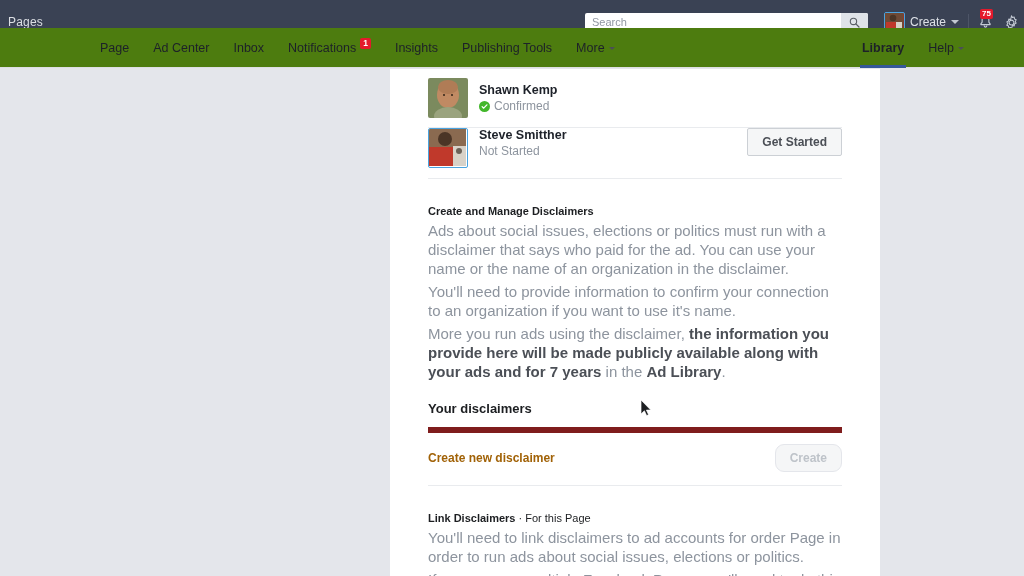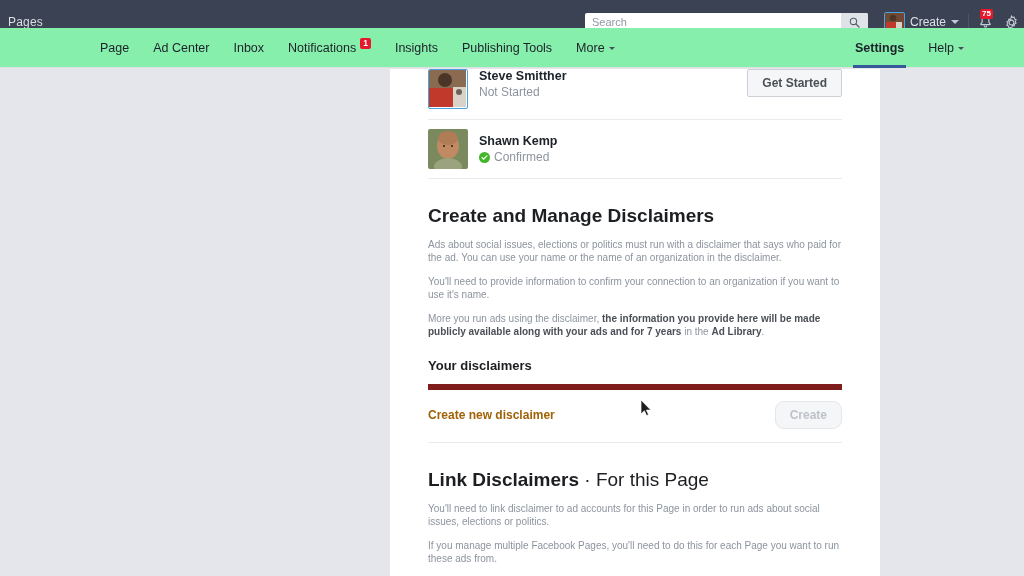--- a/index.html
+++ b/index.html
@@ -86,21 +86,21 @@
     font-weight: bold;
     border-radius: 2px;
     padding: 0 2px;
     min-width: 13px; text-align: center;
   }
 
   
   .navbar {
     position: absolute; top: 28px; left: 0;
     width: 1024px; height: 40px;
-    background: #86efac;
+    background: #4d7c0f;
     border-bottom: 1px solid #dddfe2;
     display: flex; align-items: stretch; justify-content: center;
   }
   .nav-items { display: flex; align-items: stretch; margin-left: 88px; }
   .nav-right { display: flex; align-items: stretch; margin-left: auto; margin-right: 48px; }
   .nav-item {
     position: relative;
     display: flex; align-items: center;
     padding: 0 12px;
     font-size: 12.5px;
@@ -195,30 +195,30 @@
   .btn.disabled {
     color: #bec3c9;
     background: #f5f6f7;
     border-color: #e4e6eb;
     cursor: default;
     border-radius: 9px;
   }
 
   
   .section-title {
-    font-size: 19px; font-weight: bold; color: #1c1e21;
+    font-size: 11px; font-weight: bold; color: #1c1e21;
     margin-top: 26px;
   }
   .section-title .sub {
     font-weight: normal; color: #1c1e21;
   }
   .para {
-    font-size: 10px; line-height: 13px;
+    font-size: 15px; line-height: 19px;
     color: #8d949e;
-    margin-top: 11px;
+    margin-top: 4px;
     max-width: 413px;
   }
   .para b { color: #4b4f56; font-weight: bold; }
   .para a { color: #4b4f56; font-weight: bold; text-decoration: none; }
 
   .sub-head {
     font-size: 13px; font-weight: bold; color: #1c1e21;
     margin-top: 20px;
     padding-bottom: 11px;
     border-bottom: 6px solid #7f1d1d;
@@ -313,50 +313,31 @@
       <span>Publishing Tools</span>
     </div>
     <div class="nav-item">
       <span>More</span>
       <span class="nav-caret"></span>
     </div>
   </div>
 
   <div class="nav-right">
     <div class="nav-item active">
-      <span>Settings</span>
+      <span>Library</span>
     </div>
     <div class="nav-item">
       <span>Help</span>
       <span class="nav-caret"></span>
     </div>
   </div>
 </div>
 
 <div class="page-bg">
   <div class="content-card">
-
-    <div class="person-row first">
-      <span class="pavatar hl">
-        <svg width="37" height="37" viewBox="0 0 37 37">
-          <rect width="37" height="37" fill="#8a6a50"></rect>
-          <rect x="0" y="18" width="37" height="19" fill="#c0392b"></rect>
-          <circle cx="16" cy="10" r="7" fill="#4a3526"></circle>
-          <rect x="24" y="17" width="13" height="20" fill="#d8d2c8"></rect>
-          <circle cx="30" cy="22" r="3" fill="#6b6258"></circle>
-        </svg>
-      </span>
-      <div class="pinfo">
-        <div class="pname">Steve Smitther</div>
-        <div class="pstatus">
-          <span>Not Started</span>
-        </div>
-      </div>
-      <button class="btn">Get Started</button>
-    </div>
 
     <div class="person-row">
       <span class="pavatar">
         <svg width="40" height="40" viewBox="0 0 40 40">
           <rect width="40" height="40" fill="#7b8a5e"></rect>
           <ellipse cx="20" cy="17" rx="11" ry="13" fill="#c08a63"></ellipse>
           <ellipse cx="20" cy="9" rx="10" ry="7" fill="#b07c56"></ellipse>
           <ellipse cx="20" cy="38" rx="14" ry="9" fill="#9aa37e"></ellipse>
           <circle cx="16" cy="17" r="1.1" fill="#3a2a1c"></circle>
           <circle cx="24" cy="17" r="1.1" fill="#3a2a1c"></circle>
@@ -368,36 +349,55 @@
           <span class="check-green">
             <svg width="7" height="7" viewBox="0 0 10 10">
               <polyline points="1.6,5.2 3.8,7.4 8.4,2.6" fill="none" stroke="#fff" stroke-width="1.8" stroke-linecap="round" stroke-linejoin="round"></polyline>
             </svg>
           </span>
           <span>Confirmed</span>
         </div>
       </div>
     </div>
 
+    <div class="person-row first">
+      <span class="pavatar hl">
+        <svg width="37" height="37" viewBox="0 0 37 37">
+          <rect width="37" height="37" fill="#8a6a50"></rect>
+          <rect x="0" y="18" width="37" height="19" fill="#c0392b"></rect>
+          <circle cx="16" cy="10" r="7" fill="#4a3526"></circle>
+          <rect x="24" y="17" width="13" height="20" fill="#d8d2c8"></rect>
+          <circle cx="30" cy="22" r="3" fill="#6b6258"></circle>
+        </svg>
+      </span>
+      <div class="pinfo">
+        <div class="pname">Steve Smitther</div>
+        <div class="pstatus">
+          <span>Not Started</span>
+        </div>
+      </div>
+      <button class="btn">Get Started</button>
+    </div>
+
     <div class="section-title">Create and Manage Disclaimers</div>
     <p class="para">Ads about social issues, elections or politics must run with a disclaimer that says who paid for the ad. You can use your name or the name of an organization in the disclaimer.</p>
     <p class="para">You'll need to provide information to confirm your connection to an organization if you want to use it's name.</p>
     <p class="para"><span>More you run ads using the disclaimer, </span><b>the information you provide here will be made publicly available along with your ads and for 7 years</b><span> in the </span><a href="#">Ad Library</a><span>.</span></p>
 
     <div class="sub-head">Your disclaimers</div>
 
     <div class="row-action">
       <div class="ra-text">
         <div class="ra-title">Create new disclaimer</div>
       </div>
       <button class="btn disabled">Create</button>
     </div>
 
     <div class="section-title"><span>Link Disclaimers</span><span class="sub"> · For this Page</span></div>
-    <p class="para">You'll need to link disclaimer to ad accounts for this Page in order to run ads about social issues, elections or politics.</p>
+    <p class="para">You'll need to link disclaimers to ad accounts for order Page in order to run ads about social issues, elections or politics.</p>
     <p class="para">If you manage multiple Facebook Pages, you'll need to do this for each Page you want to run these ads from.</p>
 
   </div>
 </div>
 
 <svg class="cursor" viewBox="0 0 12 18" style="left: 641px; top: 400px;">
   <polygon points="0,0 0,14 3.4,10.8 5.6,15.6 7.6,14.7 5.4,10.1 9.8,10.1" fill="#1c1e21" stroke="#ffffff" stroke-width="0.7"></polygon>
 </svg>
 
 </body></html>

